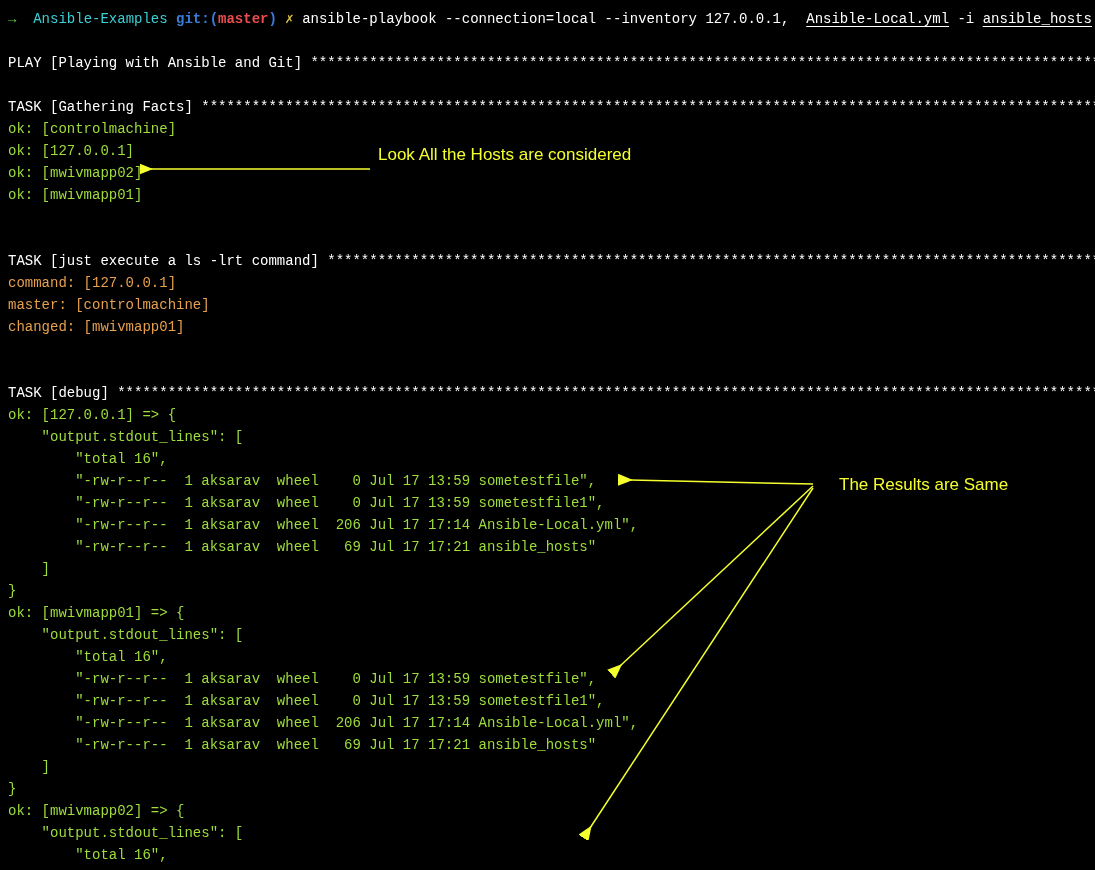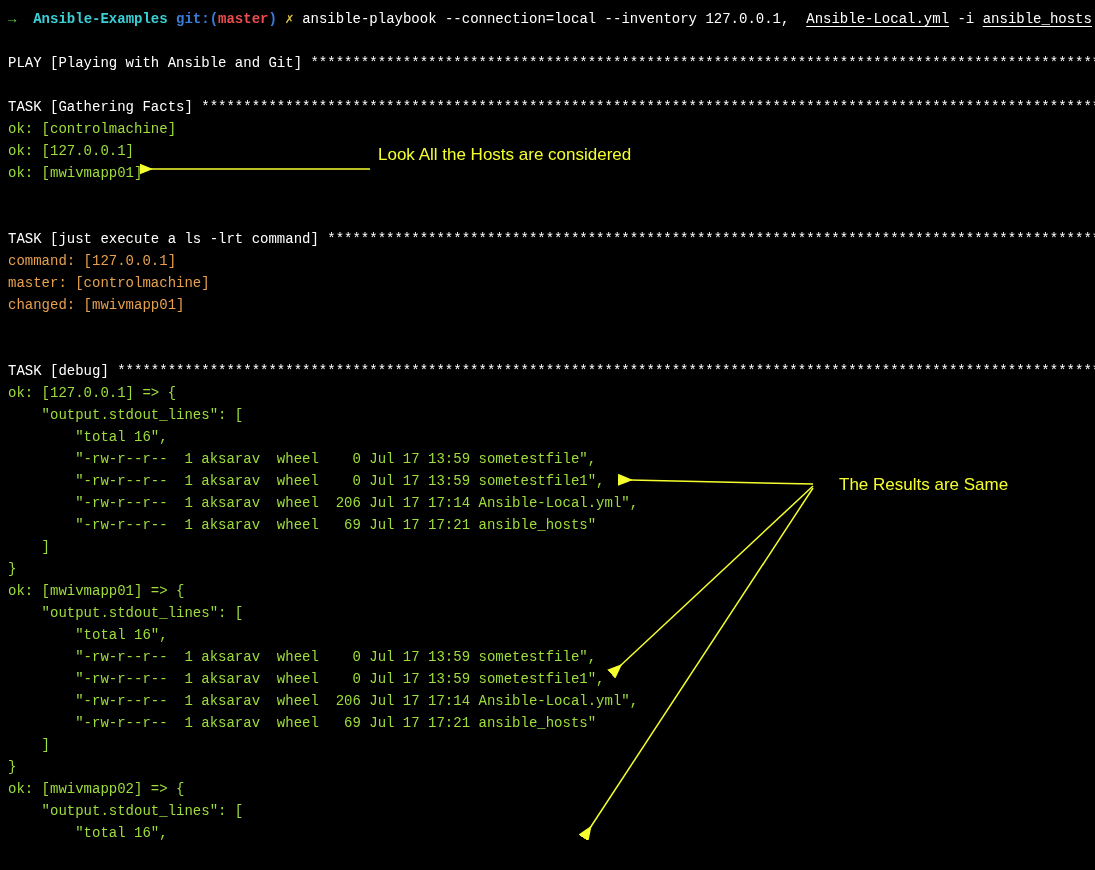--- a/index.html
+++ b/index.html
@@ -15,21 +15,21 @@
       overflow: hidden;
       position: relative;
       box-sizing: border-box;
     }
     .term-line {
       white-space: pre;
       display: block;
     }
     .c-green { color: #5ad13e; }
     .c-lime { color: #9edd3b; }
-    .c-teal-b { color: #3ad0d6; font-weight: bold; }
+    .c-teal-b { color: #3ad0d6; font-weight: normal; }
     .c-blue { color: #3a7dd8; font-weight: bold; margin-top: 45px; }
     .c-red { color: #e84e4e; font-weight: bold; }
     .c-yellow { color: #d7c547; }
     .c-orange { color: #e6a04e; }
     .c-white { color: #ffffff; }
     .underline { text-decoration: underline; text-underline-offset: 3px; }
     .annotation {
       position: absolute;
       color: #f4ff2d;
       font-family: Arial, sans-serif;
@@ -50,20 +50,21 @@
 
 <span class="term-line">&nbsp;</span>
 
 <span class="term-line c-white">PLAY [Playing with Ansible and Git] ***********************************************************************************************************</span>
 
 <span class="term-line">&nbsp;</span>
 
 <span class="term-line c-white">TASK [Gathering Facts] ************************************************************************************************************************</span>
 <span class="term-line c-lime">ok: [controlmachine]</span>
 <span class="term-line c-lime">ok: [127.0.0.1]</span>
+<span class="term-line c-lime">ok: [mwivmapp02]</span>
 <span class="term-line c-lime">ok: [mwivmapp01]</span>
 
 <span class="term-line">&nbsp;</span>
 <span class="term-line">&nbsp;</span>
 
 <span class="term-line c-white">TASK [just execute a ls -lrt command] *********************************************************************************************************</span>
 <span class="term-line c-orange">command: [127.0.0.1]</span>
 <span class="term-line c-orange">master: [controlmachine]</span>
 <span class="term-line c-orange">changed: [mwivmapp01]</span>
 

